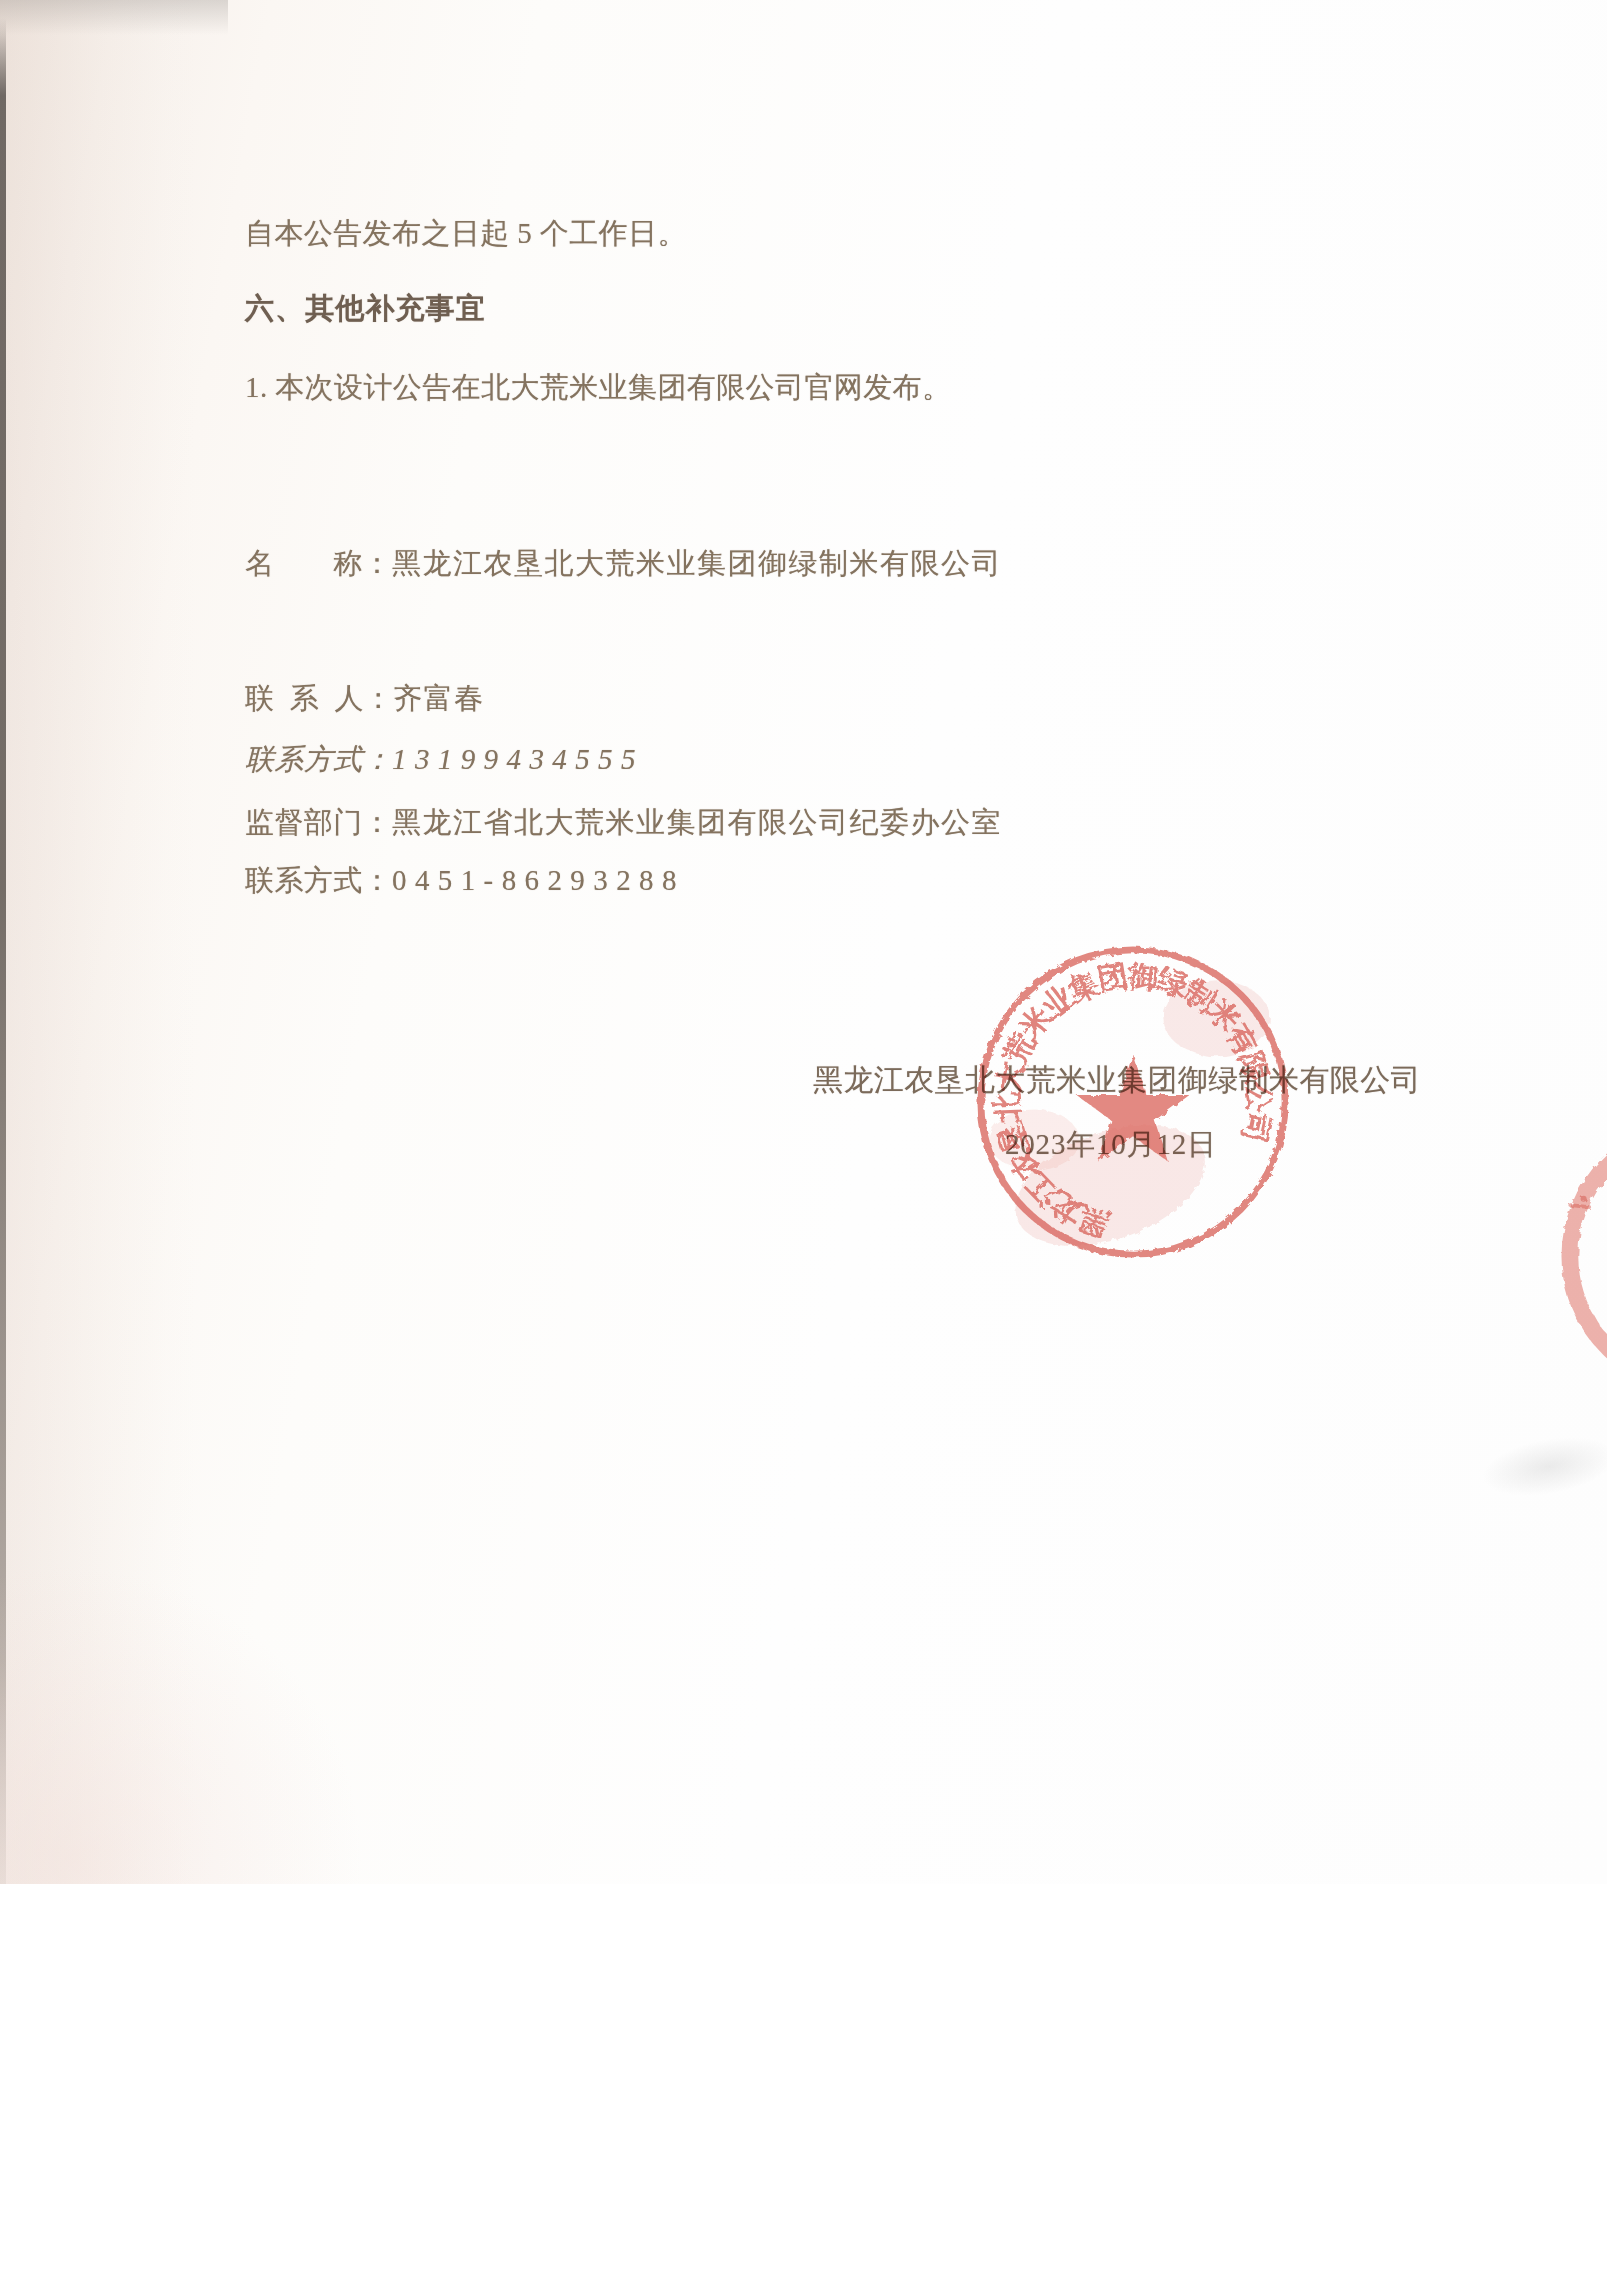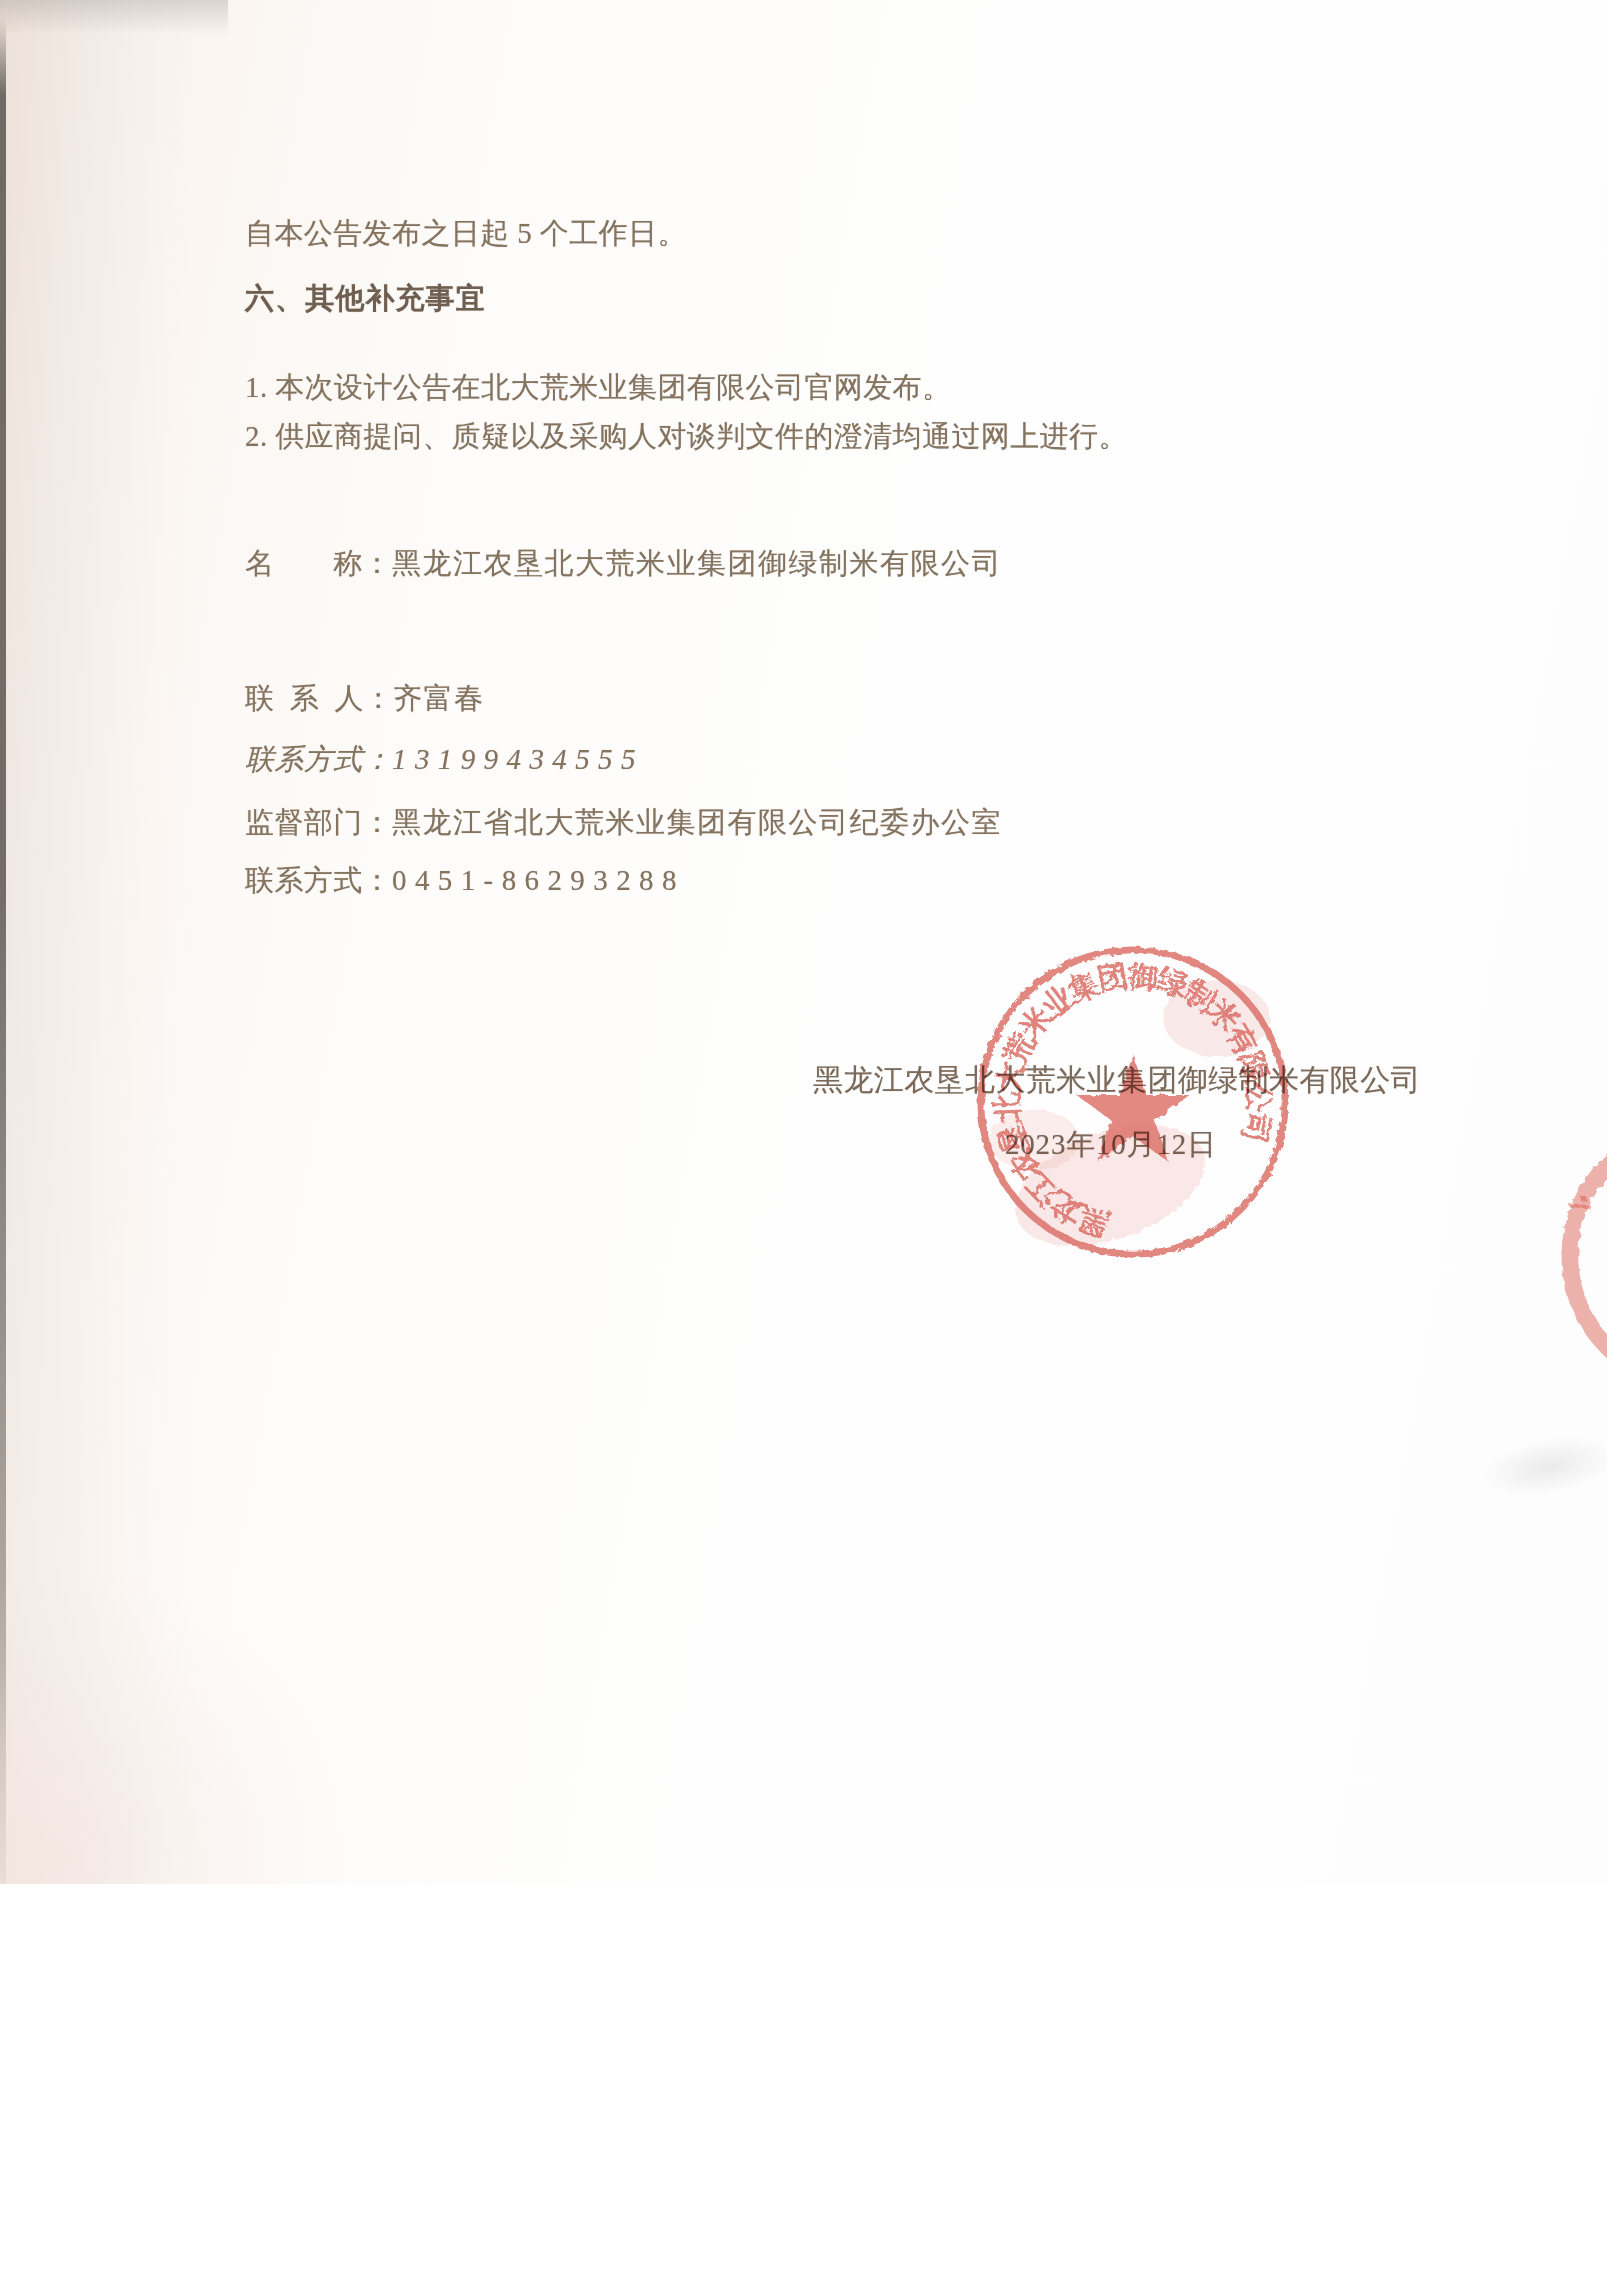--- a/index.html
+++ b/index.html
@@ -21,21 +21,21 @@
     background:radial-gradient(ellipse,rgba(140,140,140,.17),transparent 70%);transform:rotate(-10deg);}
 
   .line{
     position:absolute;left:245px;font-size:29px;line-height:1.12;
     color:var(--body-text);letter-spacing:0.4px;white-space:pre;
     text-shadow:0 0 0.9px rgba(130,112,95,.55);
   }
   .line span{white-space:pre;}
   .h{font-weight:700;color:var(--heading-text);}
   .l0{top:217px;}
-  .l1{top:282px;letter-spacing:1.1px;}
+  .l1{top:292px;letter-spacing:1.1px;}
   .l2{top:347px;margin-top:24px;}
   .l3{top:420px;}
   .l4{top:475px;letter-spacing:4.6px;}
   .l5{top:547px;text-align:center;}
   .l6{top:615px;}
   .l7{top:682px;}
   .l8{top:743px;font-style:italic;}
   .l9{top:806px;}
   .l10{top:864px;}
   .val{letter-spacing:1.5px;}
@@ -71,21 +71,20 @@
 
   <div class="shade left-tint"></div>
   <div class="shade edge-strip"></div>
   <div class="shade corner-shade"></div>
   <div class="shade bl-tint"></div>
   <div class="shade streak"></div>
 
   <div class="line l0"><span>自本公告发布之日起 5 个工作日。</span></div>
   <div class="line h l1"><span>六、其他补充事宜</span></div>
   <div class="line l2"><span>1. 本次设计公告在北大荒米业集团有限公司官网发布。</span></div>
-  <div class="line l3"><span>2. 供应商提问、质疑以及采购人对谈判文件的澄清均通过网上进行。</span></div>
   <div class="line l5"><span>名　　称：</span><span class="val">黑龙江农垦北大荒米业集团御绿制米有限公司</span></div>
   <div class="line l7"><span>联  系  人：</span><span class="val">齐富春</span></div>
   <div class="line l8"><span>联系方式：</span><span class="val num">13199434555</span></div>
   <div class="line l9"><span>监督部门：</span><span class="val">黑龙江省北大荒米业集团有限公司纪委办公室</span></div>
   <div class="line l10"><span>联系方式：</span><span class="val num">0451-86293288</span></div>
 
   <div class="sig-company">黑龙江农垦北大荒米业集团御绿制米有限公司</div>
   <div class="sig-date">2023年10月12日</div>
 
   <svg class="seal-svg" viewBox="0 0 560 560">

